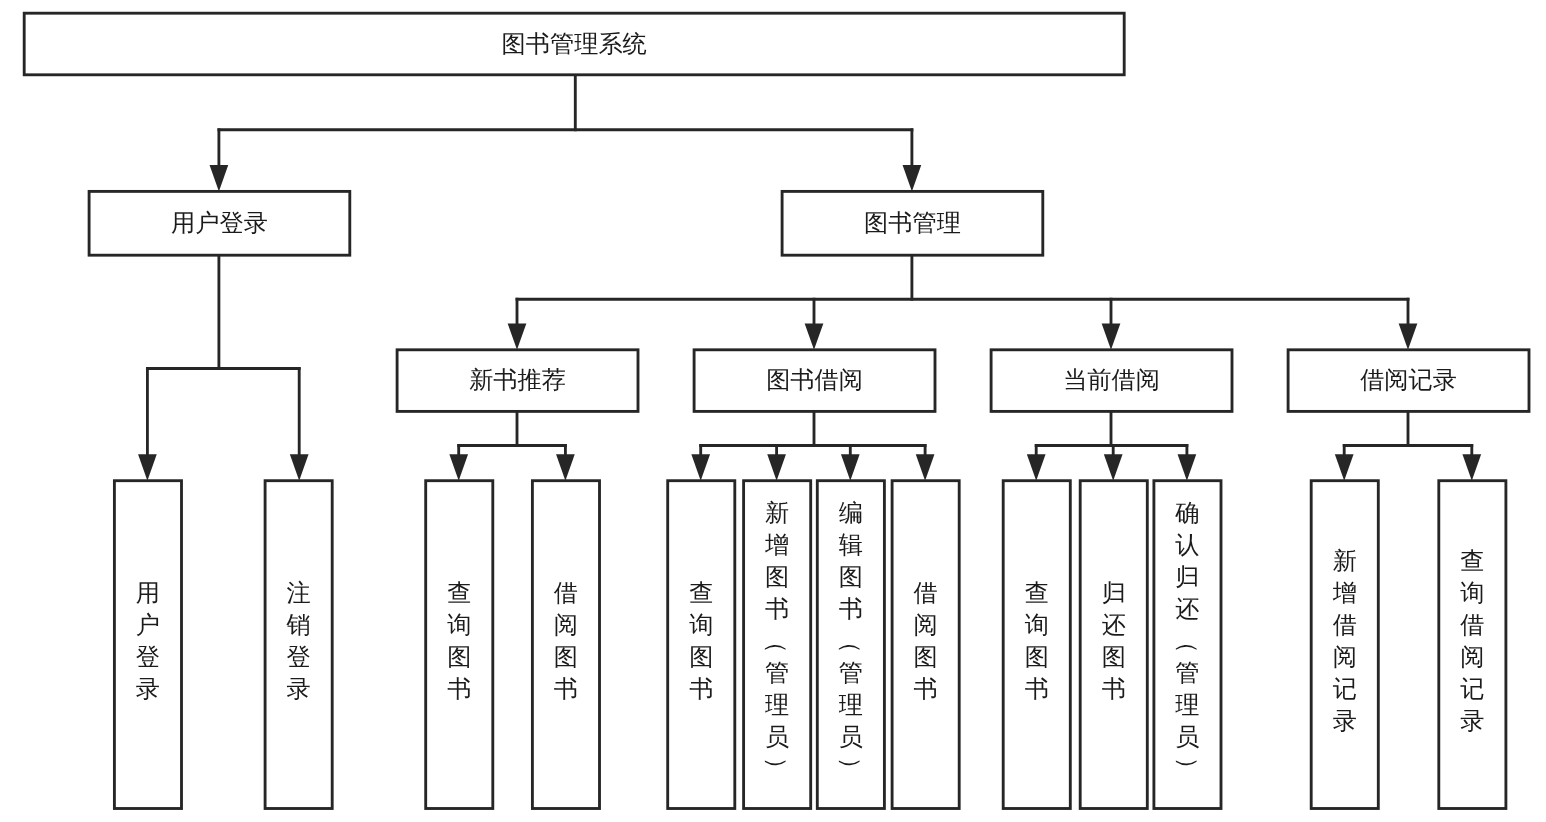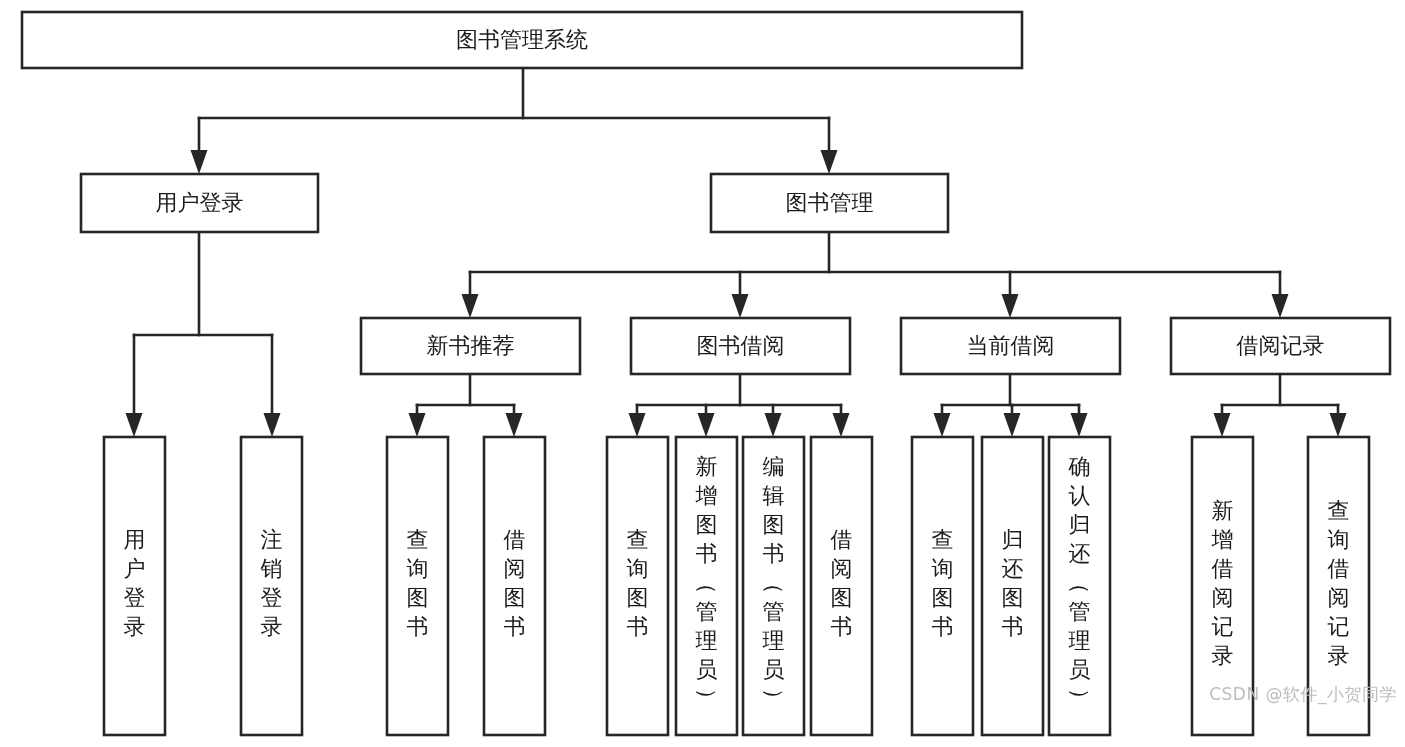--- a/index.html
+++ b/index.html
@@ -277,15 +277,14 @@
           <text class="node-label-vertical" x="1338.5" y="517.5">查</text>
           <text class="node-label-vertical" x="1338.5" y="546.5">询</text>
           <text class="node-label-vertical" x="1338.5" y="575.5">借</text>
           <text class="node-label-vertical" x="1338.5" y="604.5">阅</text>
           <text class="node-label-vertical" x="1338.5" y="633.5">记</text>
           <text class="node-label-vertical" x="1338.5" y="662.5">录</text>
         </g>
       </g>
   </svg>
 
-  <div class="watermark-text">CSDN @软件_小贺同学</div>
 
 </div>
 
 </body></html>

